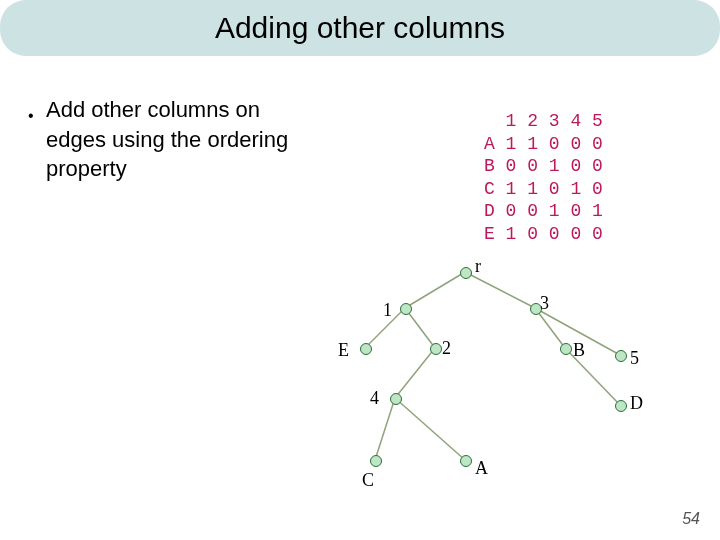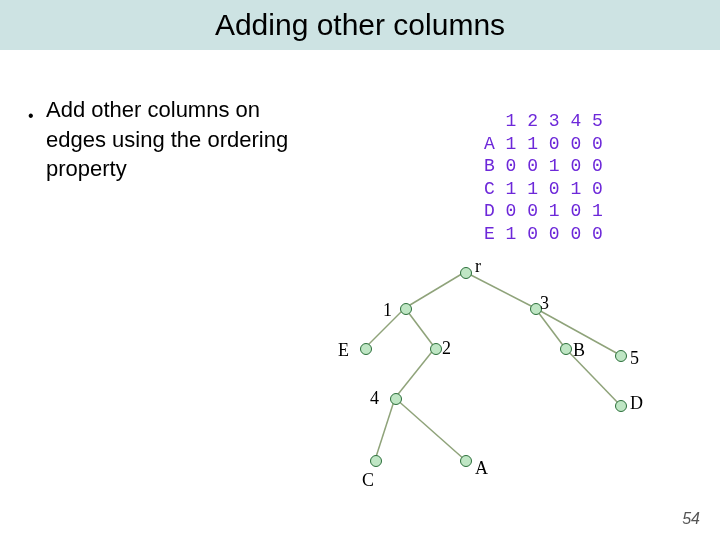--- a/index.html
+++ b/index.html
@@ -7,24 +7,25 @@
     padding: 0;
     width: 720px;
     height: 540px;
     background: #fff;
     font-family: Arial, Helvetica, sans-serif;
     position: relative;
     overflow: hidden;
   }
   .title-band {
     background: #cde3e3;
-    height: 50px;
+    height: 56px;
     display: flex;
     align-items: center;
     justify-content: center;
+    border-radius: 26px;
   }
   .title-band h1 {
     margin: 0;
     font-size: 30px;
     font-weight: 400;
     color: #000;
   }
   .bullet-block {
     position: absolute;
     left: 46px;
@@ -40,21 +41,21 @@
     font-size: 16px;
   }
   .matrix {
     position: absolute;
     left: 484px;
     top: 110px;
     font-family: "Courier New", monospace;
     font-size: 18px;
     line-height: 1.25;
     white-space: pre;
-    color: #6d28d9;
+    color: #be185d;
   }
   .diagram {
     position: absolute;
     left: 320px;
     top: 260px;
     width: 380px;
     height: 260px;
   }
   .node {
     position: absolute;

